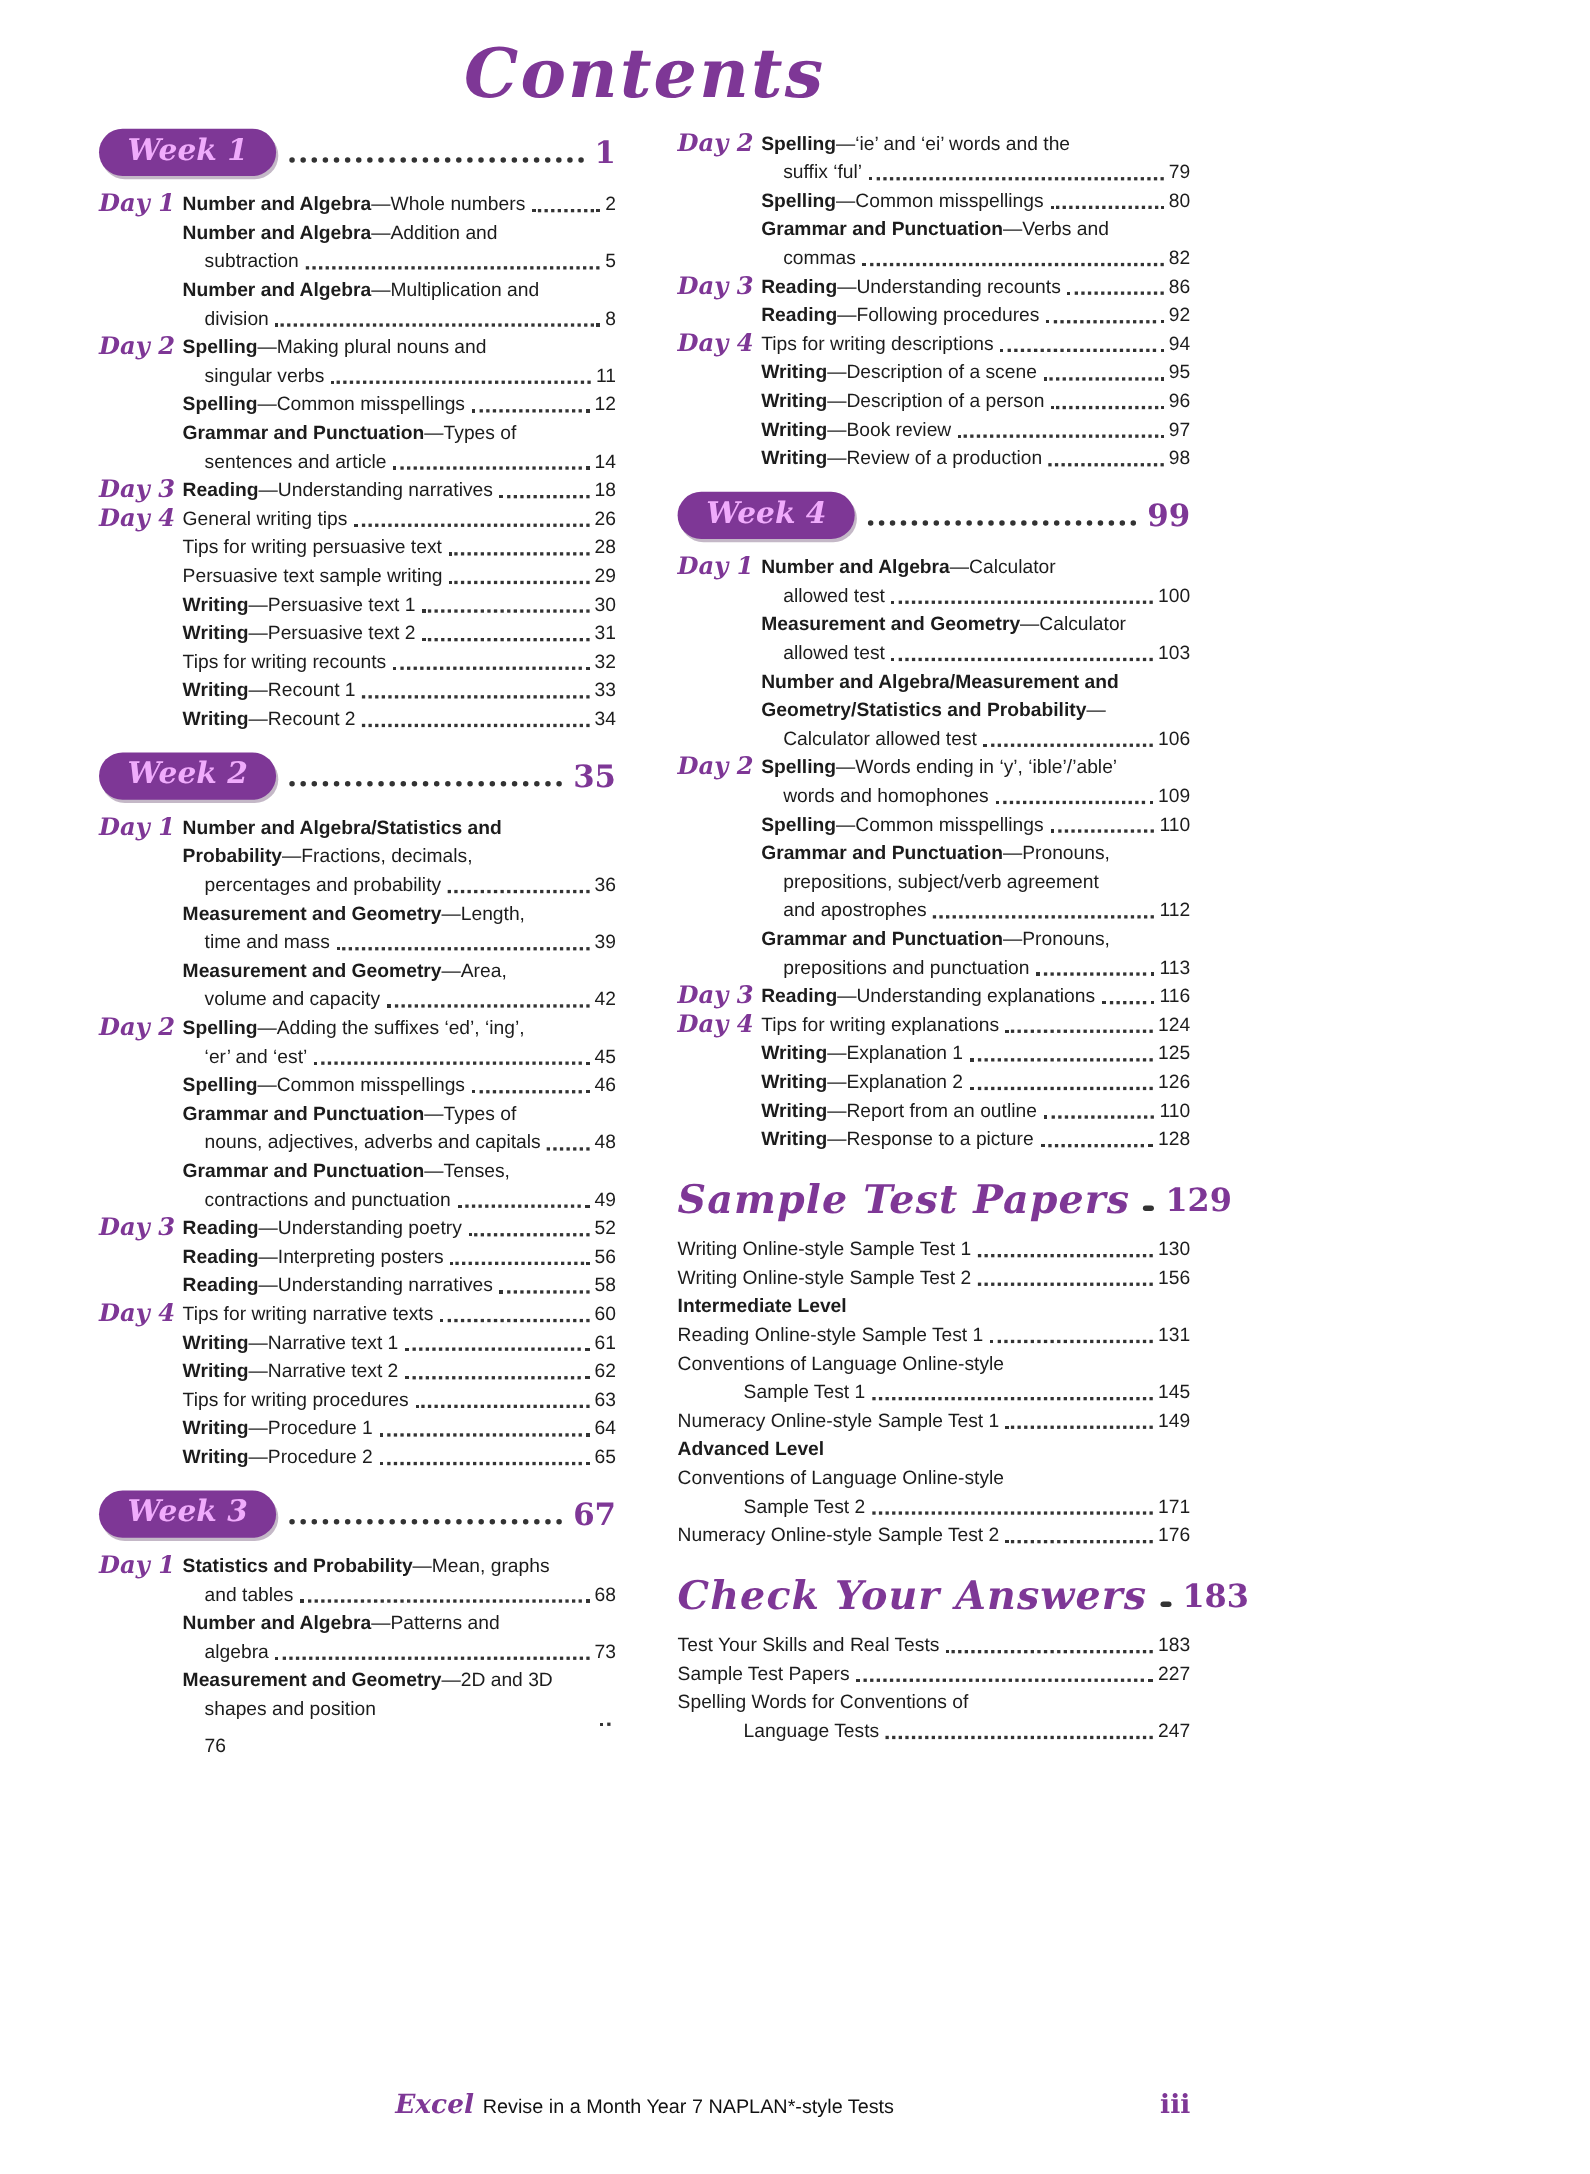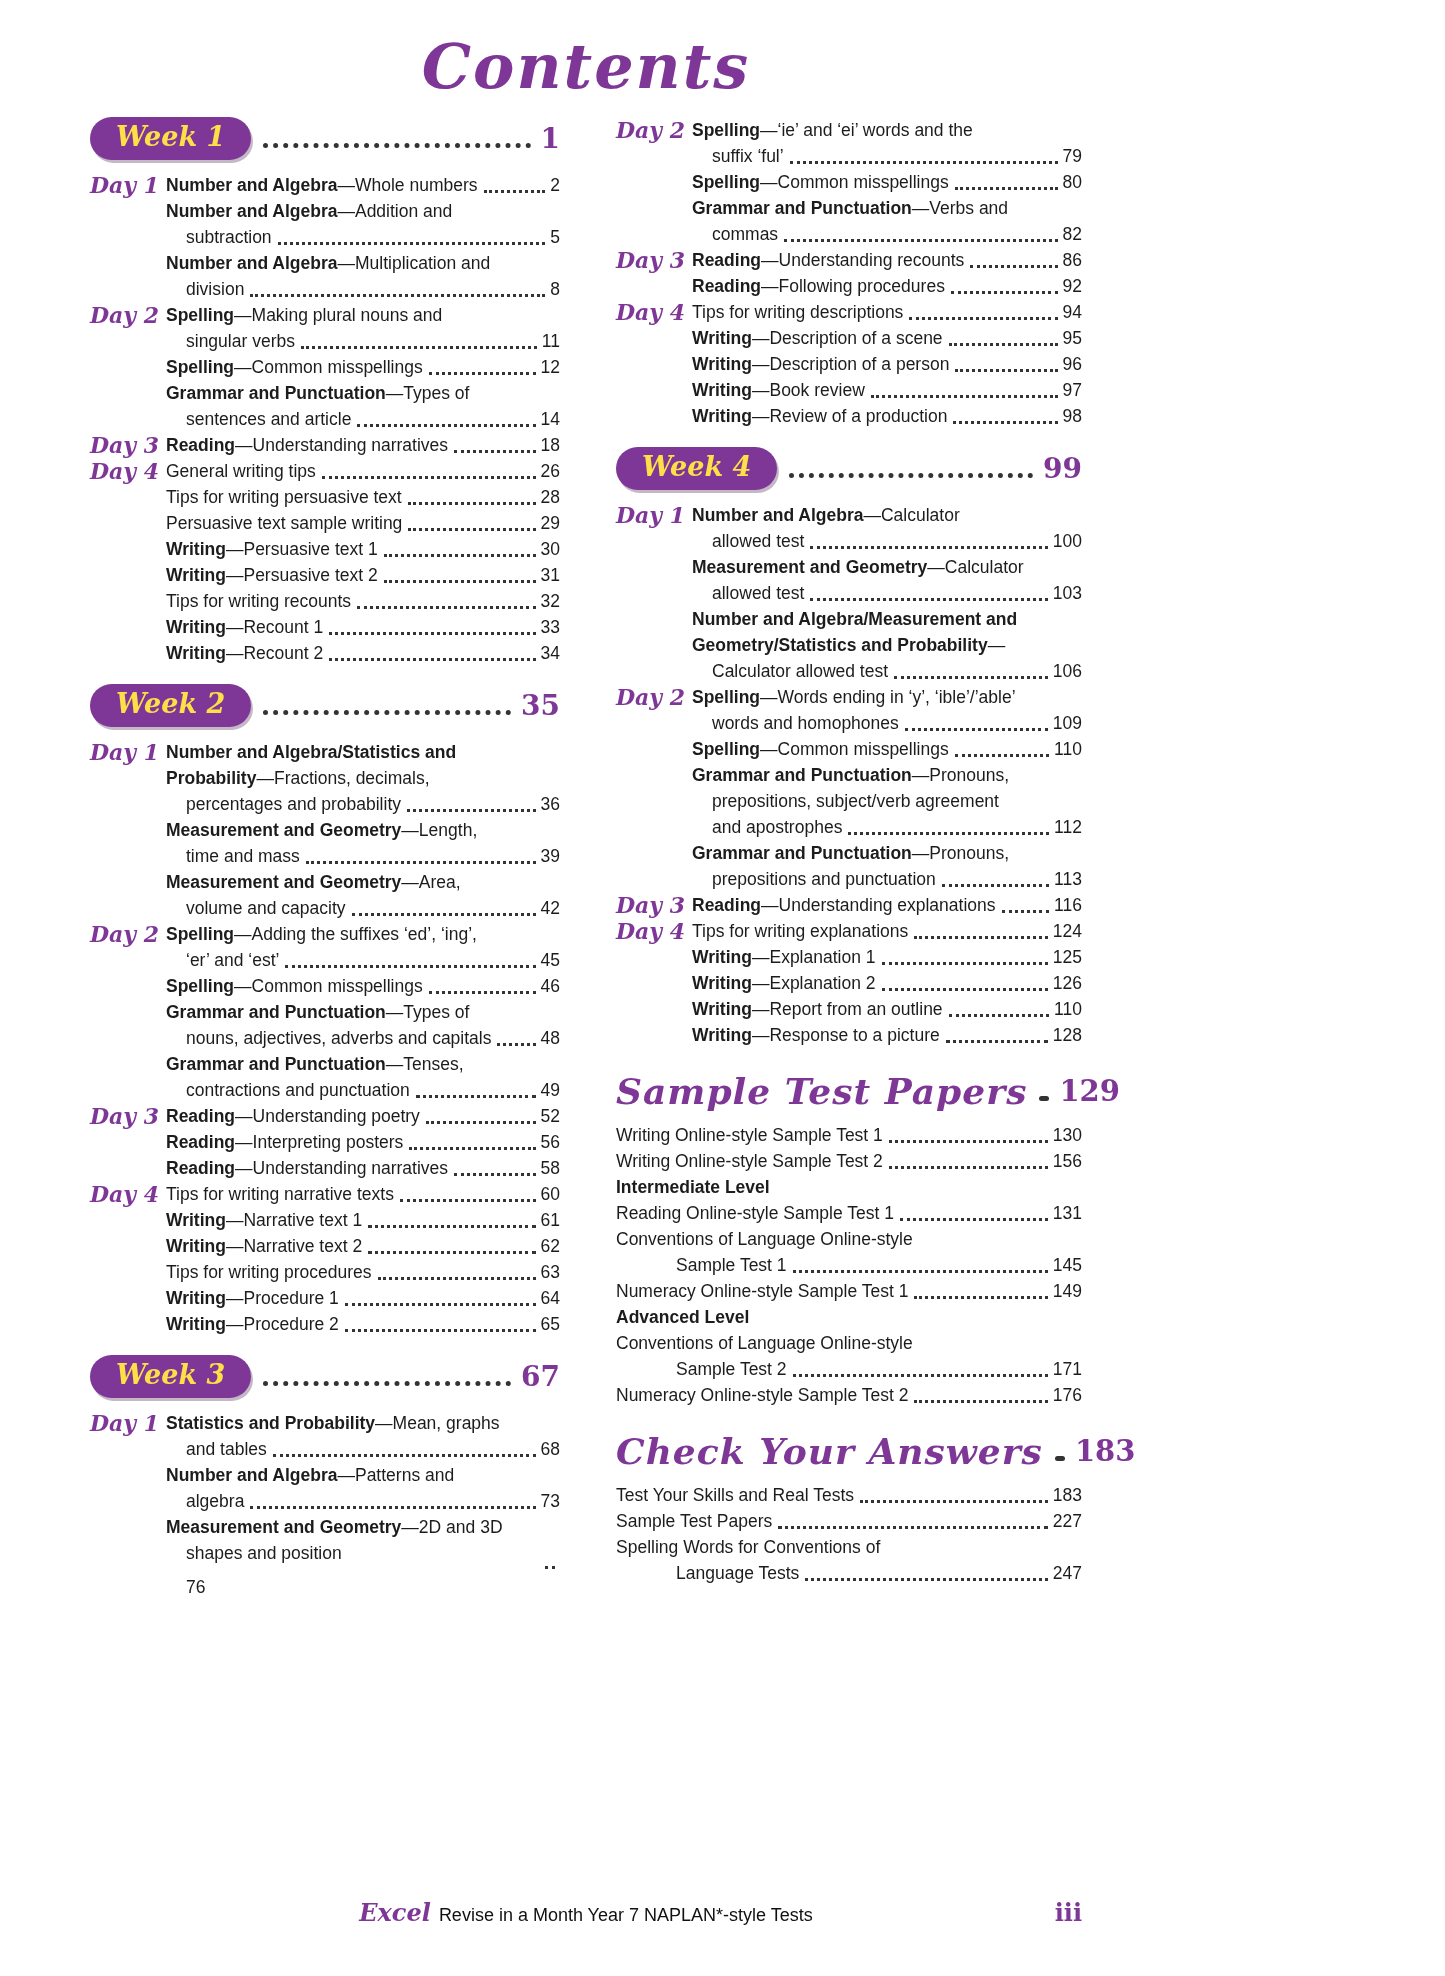--- a/index.html
+++ b/index.html
@@ -24,21 +24,21 @@
   .cols { display: flex; gap: 56px; margin-top: 14px; }
   .col  { width: 470px; flex: 0 0 auto; }
   .col:last-child { width: 466px; }
 
   
   .week-row { display: flex; align-items: center; margin: 18px 0 12px; }
   .col > .week-row:first-child { margin-top: 0; }
   .week-badge {
     display: inline-block;
     font-family: "DejaVu Serif", serif; font-style: italic; font-weight: bold;
-    font-size: 27px; color: #fde047;
+    font-size: 27px; color: #f0abfc;
     background: var(--purple);
     border-radius: 28px; padding: 4px 26px 8px;
     box-shadow: 2px 3px 0 rgba(59,20,71,.30);
   }
   .week-pg {
     font-family: "DejaVu Serif", serif; font-weight: bold;
     font-size: 28px; color: var(--purple); white-space: nowrap;
   }
 
   

